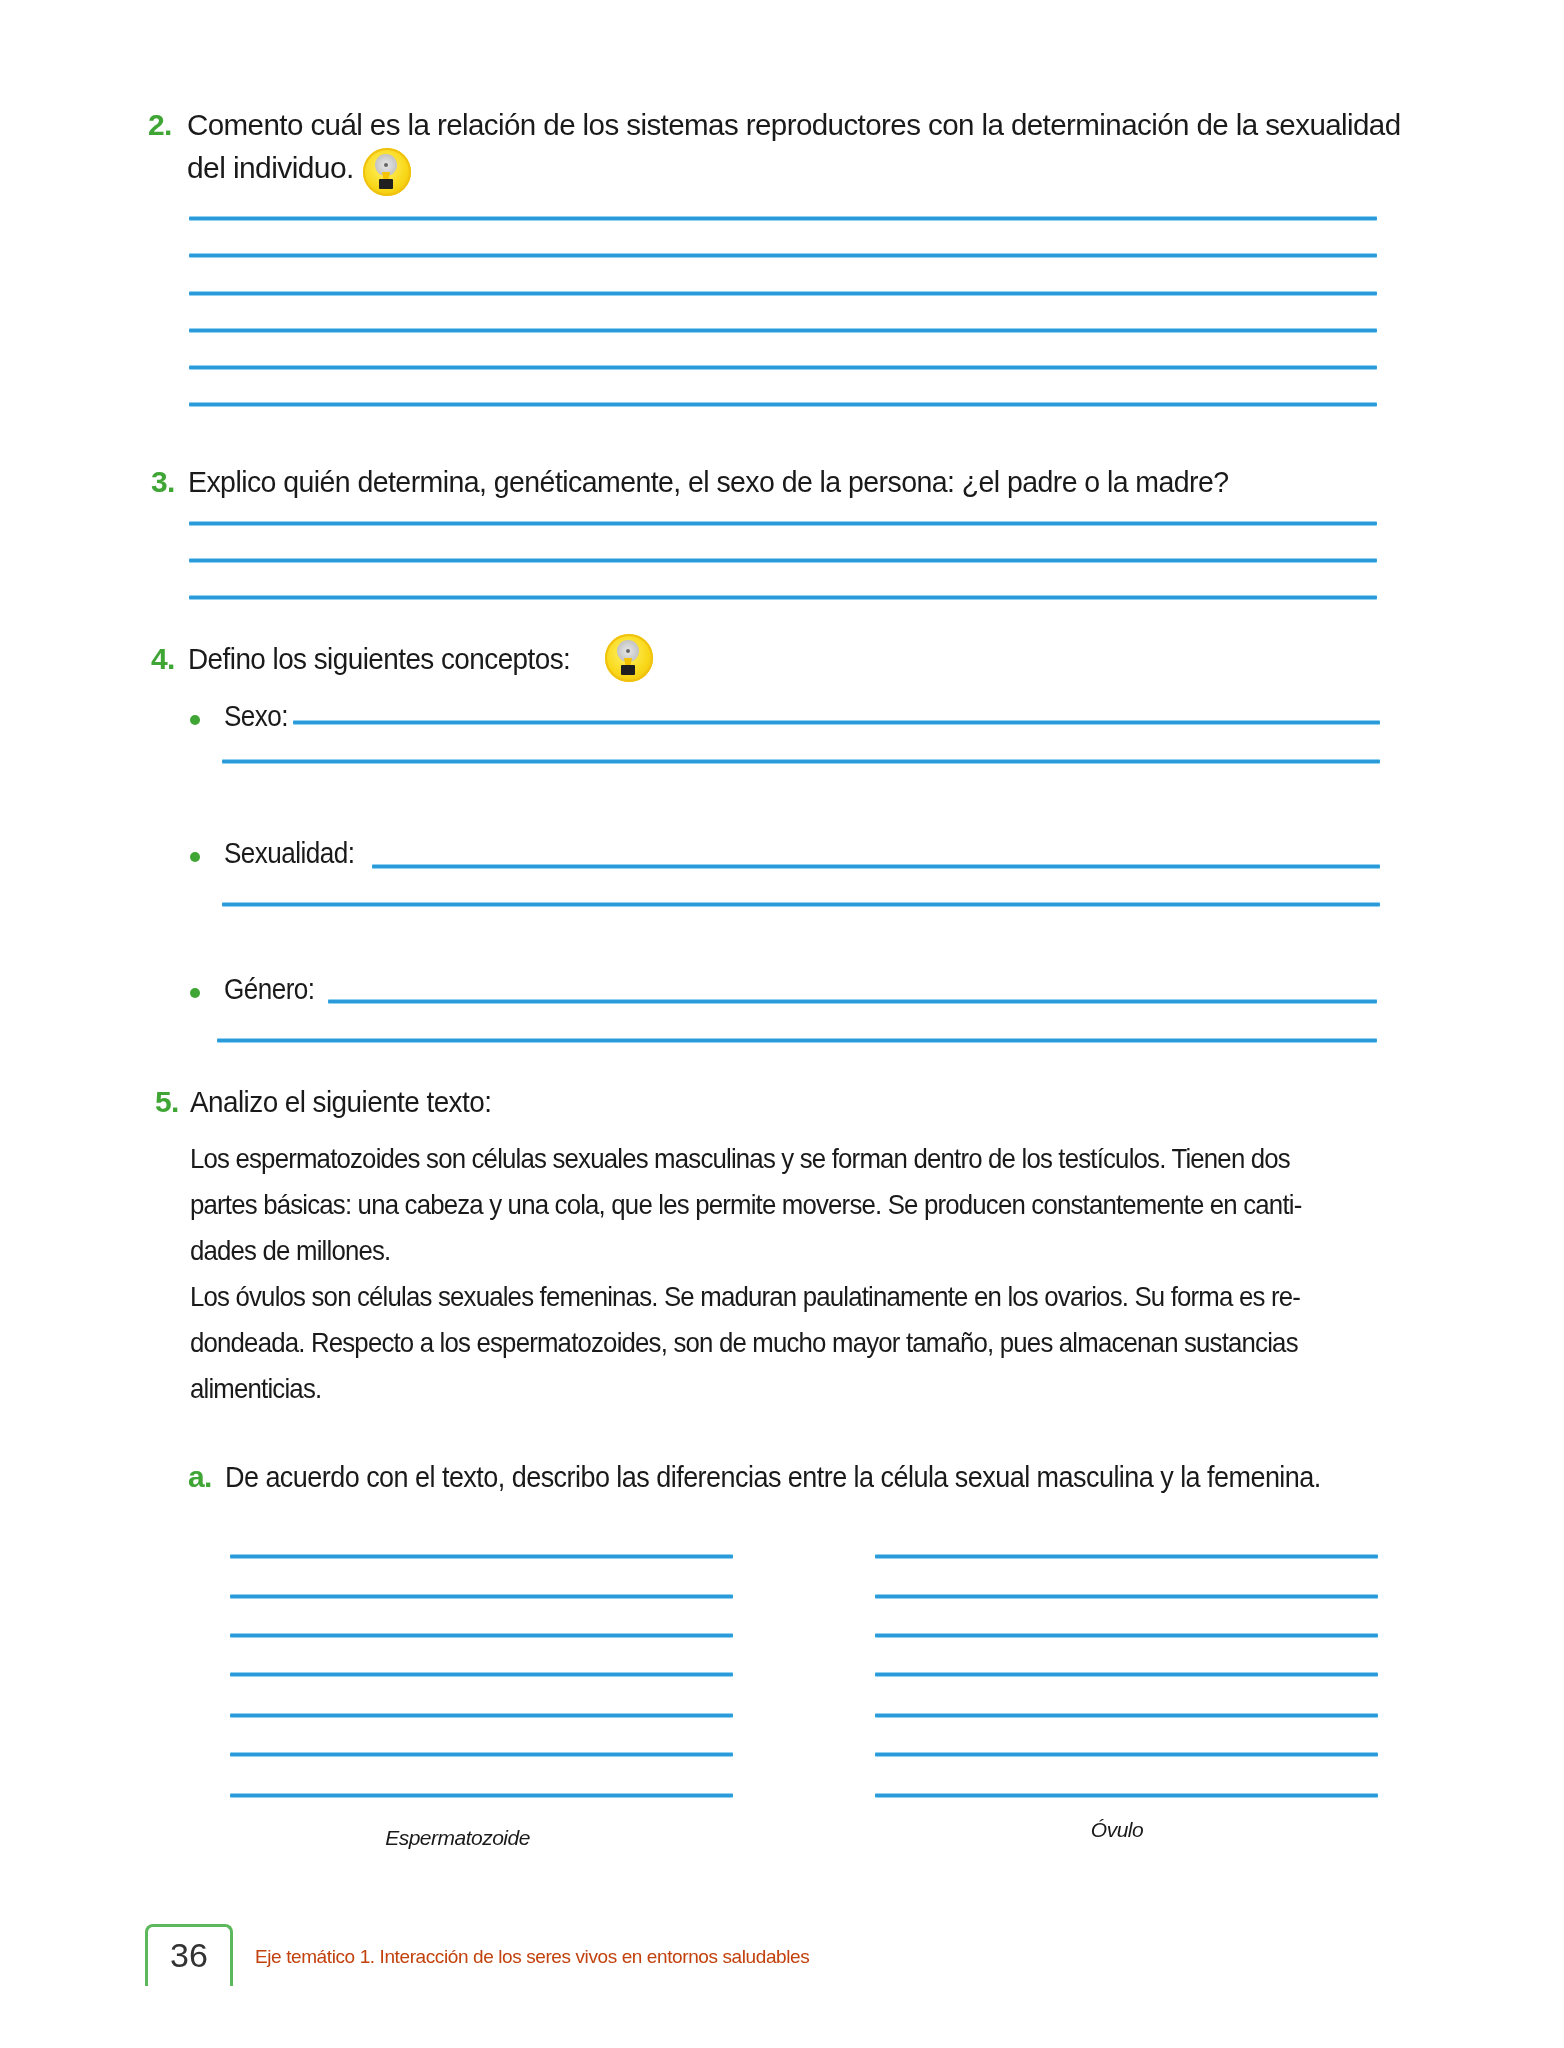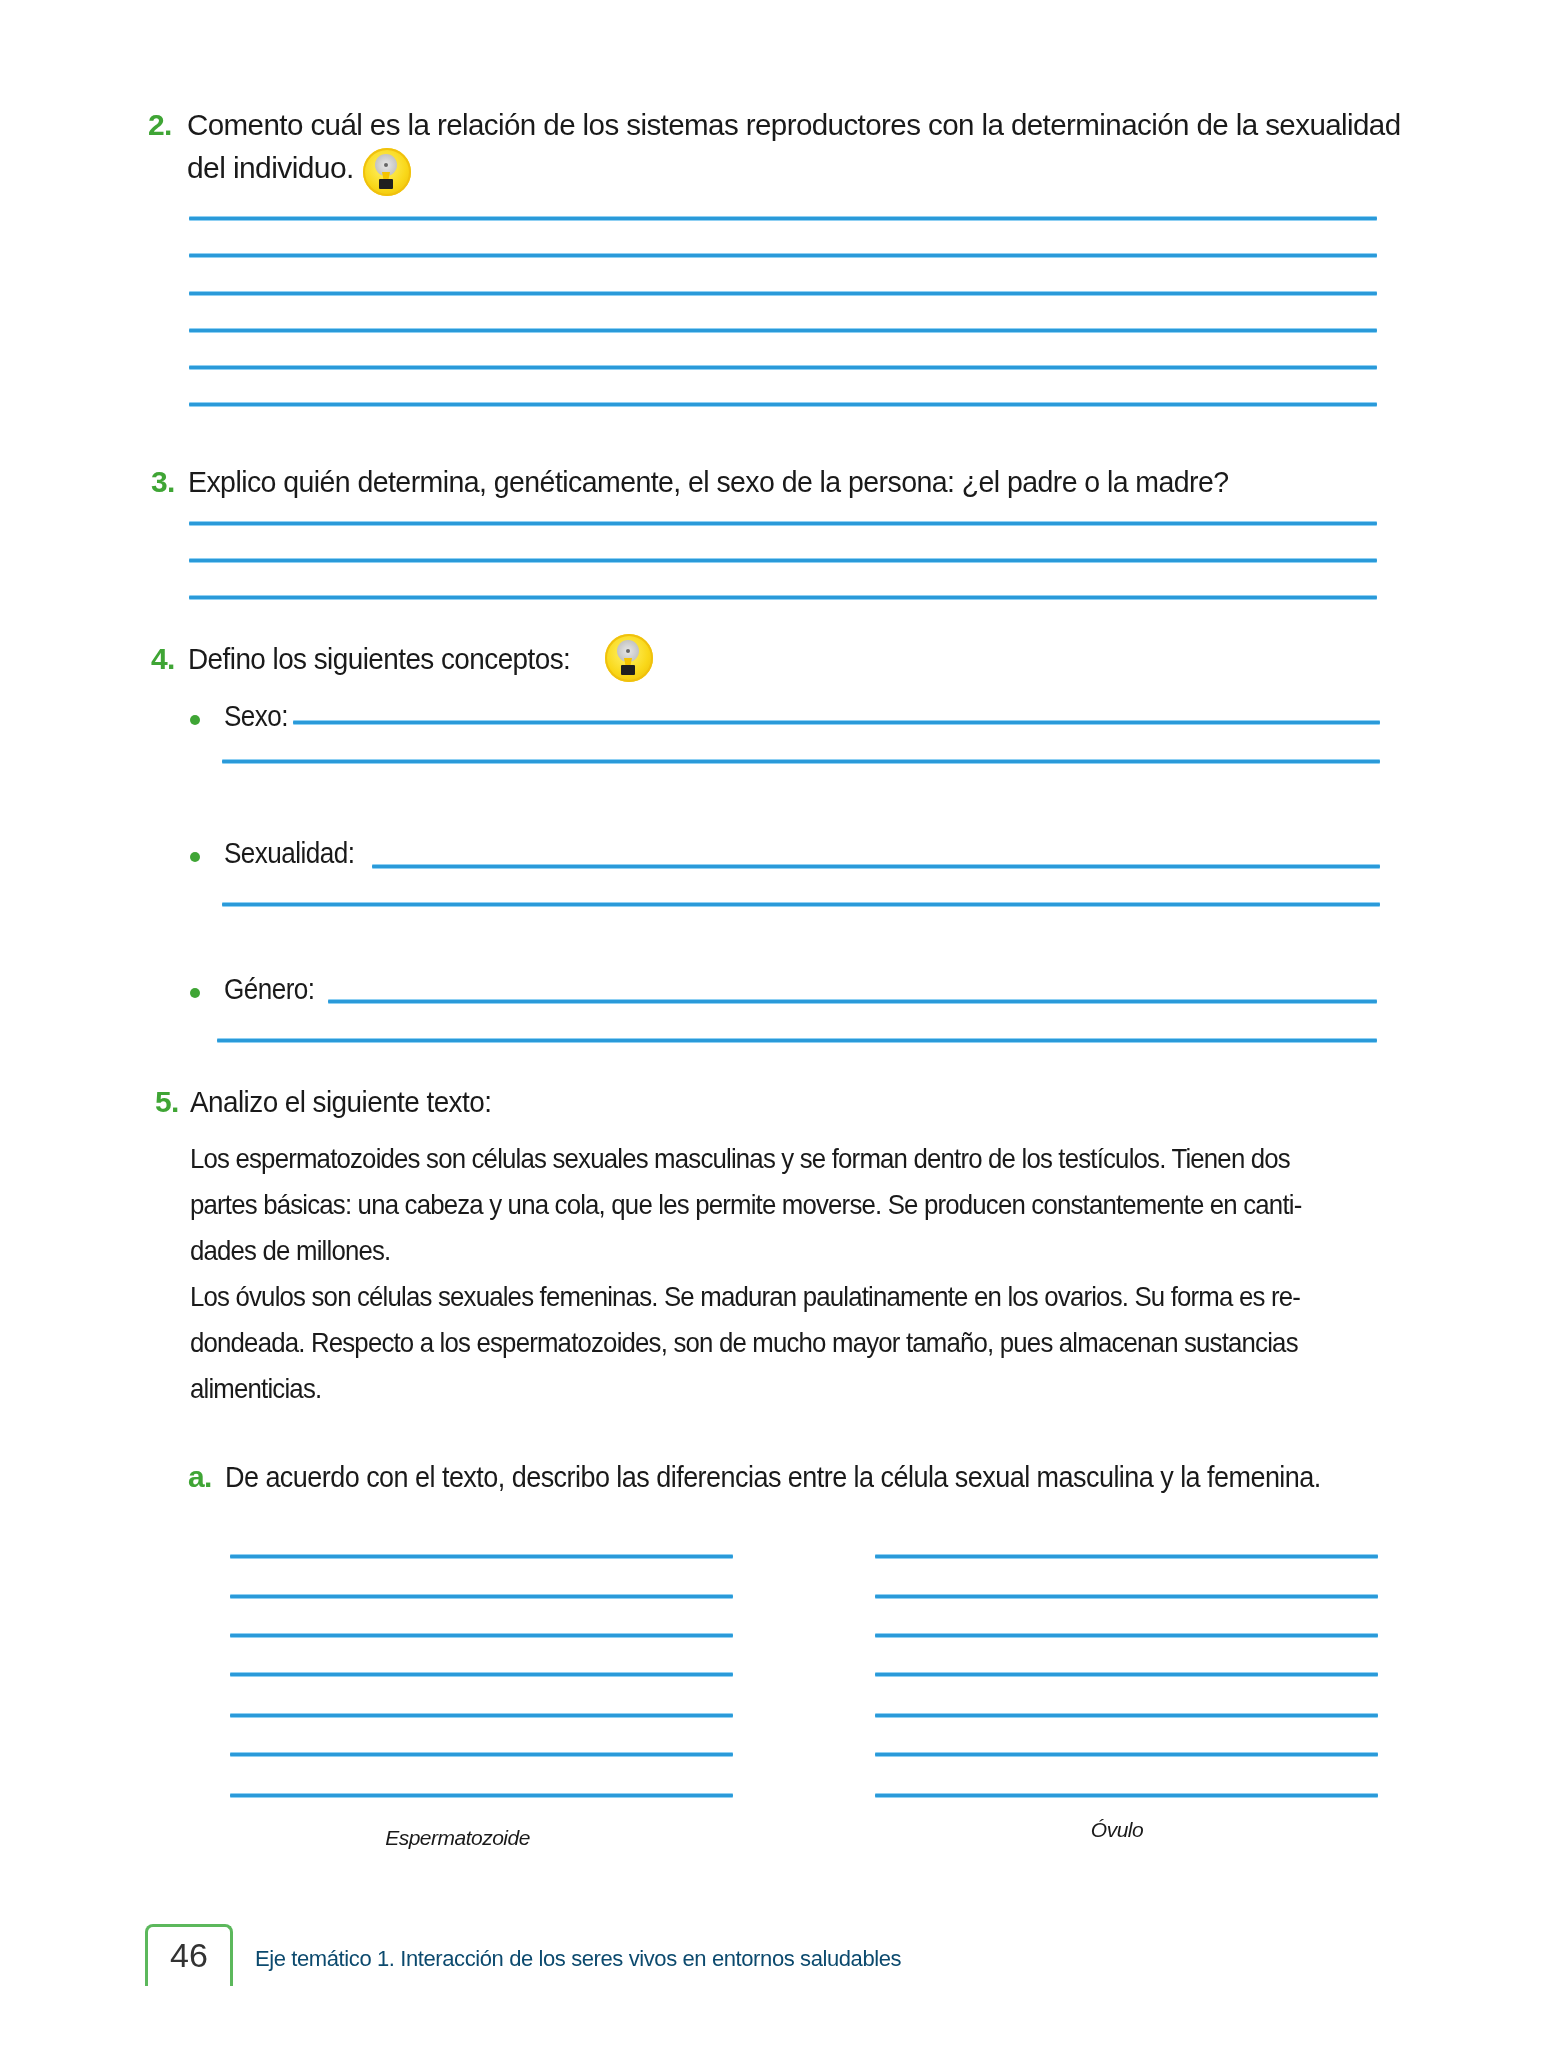--- a/index.html
+++ b/index.html
@@ -18,21 +18,21 @@
   .bulb .dot { position: absolute; left: 21px; top: 15px; width: 4px; height: 4px; border-radius: 50%; background: #666; }
   .bulb .stem { position: absolute; left: 19px; top: 24px; width: 8px; height: 8px; background: #f5c400;
                 clip-path: polygon(0 0,100% 0,80% 100%,20% 100%); }
   .bulb .base { position: absolute; left: 16px; top: 31px; width: 14px; height: 10px; background: #1f1f1f; border-radius: 1px; }
   .bullet { position: absolute; width: 10px; height: 10px; border-radius: 50%; background: #3fa535; }
   .body-text { font-size: 28.5px; line-height: 46px; letter-spacing: -0.9px; color: #1a1a1a; }
   .label-italic { font-style: italic; font-size: 21px; letter-spacing: -0.5px; }
   .pagebox { position: absolute; left: 145px; top: 1924px; width: 88px; height: 62px;
              border: 3px solid #5cb85c; border-bottom: none; border-radius: 8px 8px 0 0; box-sizing: border-box; }
   .pagenum { font-size: 34px; color: #333; text-align: center; line-height: 56px; }
-  .footer-text { font-size: 22px; color: #0c4a6e; letter-spacing: -0.4px; }
+  .footer-text { font-size: 19px; color: #c2410c; letter-spacing: -0.4px; }
 </style>
 </head>
 <body>
 
 <div>
   <span class="abs qtext qnum" style="left:148px;top:108px;">2.</span>
   <span class="abs qtext" style="left:187px;top:108px;transform:scaleX(0.985);">Comento cuál es la relación de los sistemas reproductores con la determinación de la sexualidad</span>
   <span class="abs qtext" style="left:187px;top:151px;">del individuo.</span>
   <div class="bulb" style="left:363px;top:148px;">
     <div class="glass"></div>
@@ -116,16 +116,16 @@
     <div class="line" style="left:875px;top:1673px;width:503px;"></div>
     <div class="line" style="left:875px;top:1714px;width:503px;"></div>
     <div class="line" style="left:875px;top:1753px;width:503px;"></div>
     <div class="line" style="left:875px;top:1794px;width:503px;"></div>
     <div class="abs label-italic" style="left:875px;top:1818px;width:484px;text-align:center;">Óvulo</div>
   </div>
 </div>
 
 <div>
   <div class="pagebox">
-    <div class="pagenum">46</div>
+    <div class="pagenum">36</div>
   </div>
   <span class="abs footer-text" style="left:255px;top:1946px;">Eje temático 1. Interacción de los seres vivos en entornos saludables</span>
 </div>
 
 </body></html>

